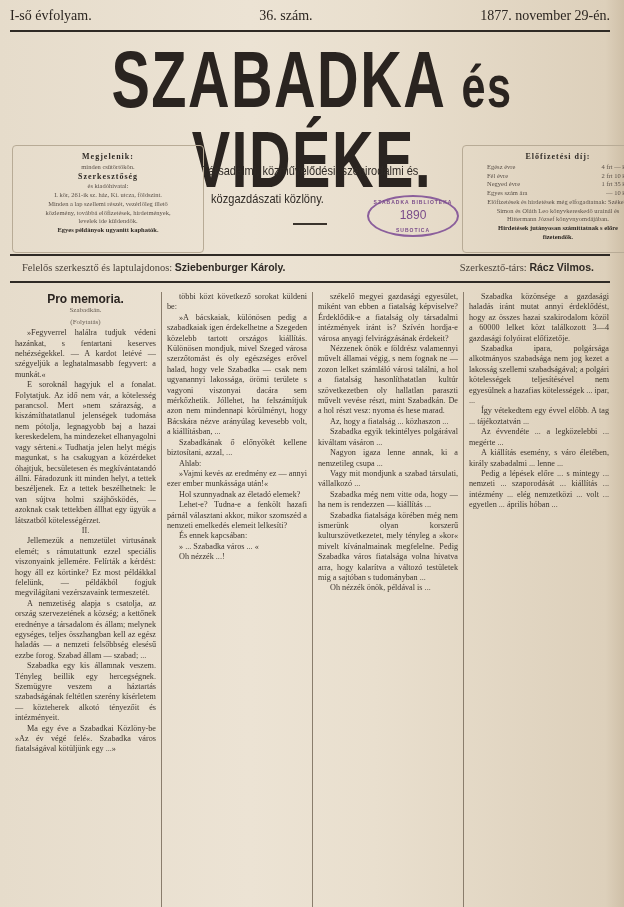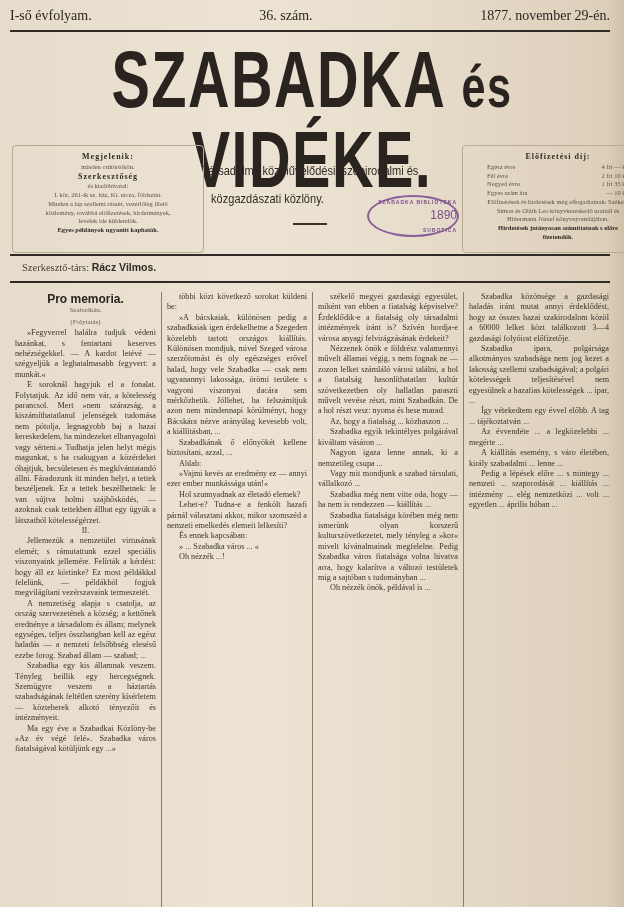--- a/index.html
+++ b/index.html
@@ -21,21 +21,21 @@
     line-height: 1; }
   .masthead .es { font-size: 60px; font-weight: bold; }
   .box { position: absolute; border: 1px solid #b8ab96; border-radius: 4px; padding: 6px 24px;
     font-size: 6.5px; line-height: 1.35; text-align: center; color: #5a5048; }
   .box b { color: #2f2a25; }
   .box .h { font-weight: bold; font-size: 8px; letter-spacing: 1px; color: #2f2a25; }
   .subtitle { position: absolute; top: 157px; left: 160px; width: 300px; text-align: center;
     font-family: "Liberation Sans", "DejaVu Sans", sans-serif; font-size: 13px; line-height: 28px;
     transform: scaleX(0.85); color: #2f2a25; }
   .stamp { position: absolute; left: 367px; top: 195px; width: 88px; height: 38px; border: 2px solid #8b5f9c;
-    border-radius: 50%; color: #7a4c8a; text-align: right; font-family: "Liberation Sans", sans-serif; }
+    border-radius: 50%; color: #7a4c8a; text-align: center; font-family: "Liberation Sans", sans-serif; }
   .stamp .yr { font-size: 12px; margin-top: 11px; }
   .stamp .t { position: absolute; left: 0; right: 0; font-size: 5px; font-weight: bold; letter-spacing: 1px; }
   .editors { position: absolute; top: 261px; left: 22px; right: 30px; display: flex; justify-content: space-between;
     font-size: 10.5px; color: #4a423a; }
   .editors b { font-family: "Liberation Sans", sans-serif; color: #2f2a25; }
   .cols { position: absolute; top: 292px; left: 10px; right: 10px; bottom: 0; display: flex; }
   .col { width: 25%; padding: 0 5px; box-sizing: border-box; border-left: 1px solid #8a7d6c;
     font-size: 8.2px; line-height: 10.4px; text-align: justify; color: #3a332c; overflow: hidden; }
   .col:first-child { border-left: none; }
   .col h2 { font-family: "Liberation Sans", sans-serif; font-size: 12px; text-align: center; margin: 2px 0 0; color: #2a2420; }
@@ -102,20 +102,21 @@
           <span>Egyes szám ára</span>
           <span>— 10 kr.</span>
         </div>
     </div>
     <div>Előfizetések és hirdetések még elfogadtatnak: Székely Simon és Oláth Leo könyvkereskedő urainál és Hittermann József könyvnyomdájában.</div>
     <div><b>Hirdetések jutányosan számíttatnak s előre fizetendők.</b></div>
   </div>
 
   <div class="rule" style="top:254px; height:1.5px;"></div>
   <div class="editors">
+    <span><span>Felelős szerkesztő és laptulajdonos:</span> <b>Sziebenburger Károly.</b></span>
     <span><span>Szerkesztő-társ:</span> <b>Rácz Vilmos.</b></span>
   </div>
   <div class="rule" style="top:281px; height:2px;"></div>
 
   <div class="cols">
     <div class="col">
       <h2>Pro memoria.</h2>
       <div class="sub">Szabadkán.</div>
       <div class="sub">(Folytatás)</div>
       <p>»Fegyverrel halálra tudjuk védeni hazánkat, s fentartani keserves nehézségekkel. — A kardot letévé — szégyeljük a leghatalmasabb fegyvert: a munkát.«</p>

